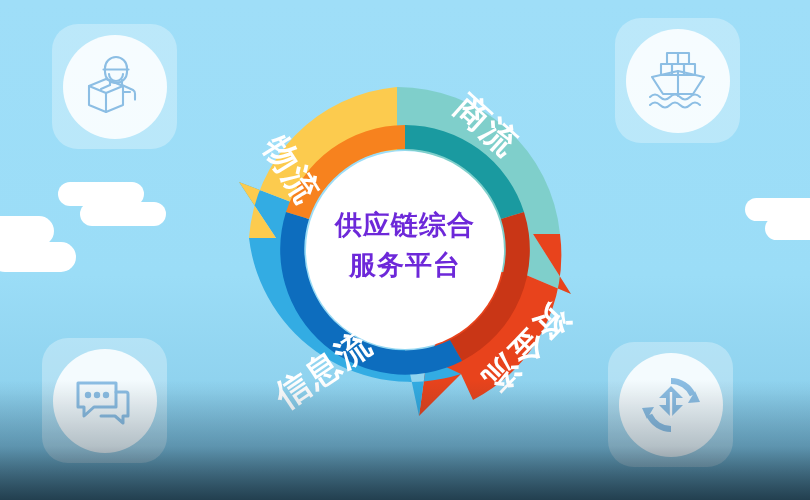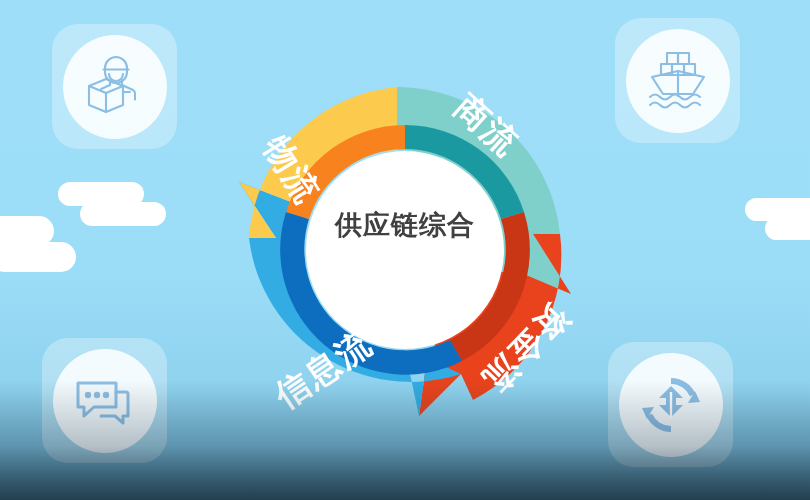--- a/index.html
+++ b/index.html
@@ -85,21 +85,21 @@
     font-size: 34px;
     letter-spacing: 2px;
   }
   .center-disc { fill: #FFFFFF; }
   #center-text {
     position: absolute;
     left: -92px;
     top: -44px;
     width: 184px;
     text-align: center;
-    color: #404040;
+    color: #6d28d9;
     font-weight: bold;
     font-size: 27px;
     line-height: 1.48;
     letter-spacing: 1px;
   }
 </style>
 </head>
 <body>
 
 <div id="stage">
@@ -209,17 +209,18 @@
       <circle class="center-disc" cx="0" cy="0" r="99"></circle>
 
       <text class="seg-label" x="0" y="0" text-anchor="middle" transform="translate(74,-116) rotate(42)">商流</text>
       <text class="seg-label" x="0" y="0" text-anchor="middle" transform="translate(113,90) rotate(134)">资金流</text>
       <text class="seg-label" x="0" y="0" text-anchor="middle" transform="translate(-75,129) rotate(-34)">信息流</text>
       <text class="seg-label" x="0" y="0" text-anchor="middle" transform="translate(-123,-74) rotate(58)">物流</text>
     </svg>
 
     <div id="center-text">
       <div>供应链综合</div>
+      <div>服务平台</div>
     </div>
   </div>
 
   <div class="bottom-shade"></div>
 </div>
 
 </body></html>

